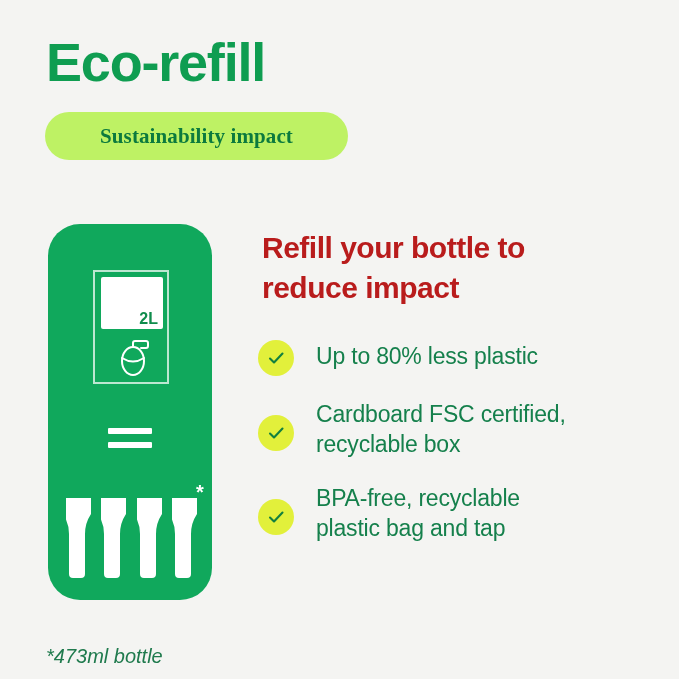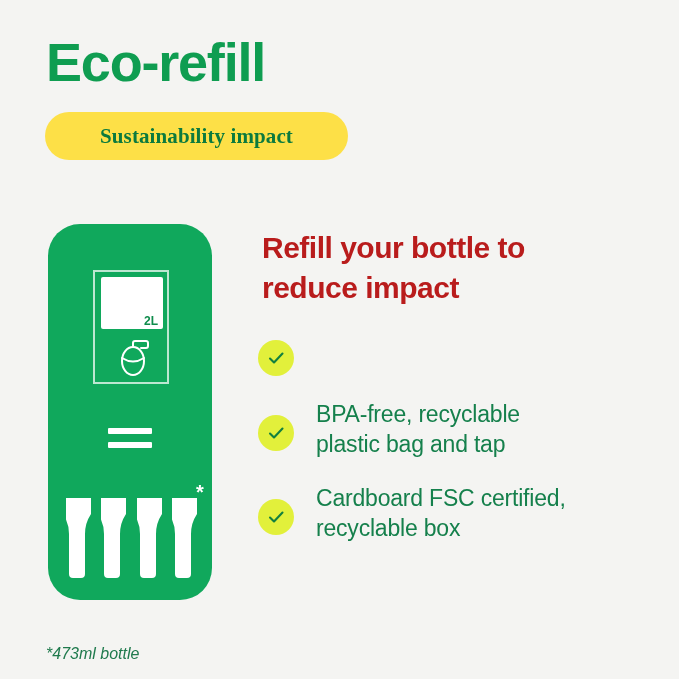--- a/index.html
+++ b/index.html
@@ -35,21 +35,21 @@
     white-space: nowrap;
   }
 
   .badge {
     position: absolute;
     left: 45px;
     top: 112px;
     width: 303px;
     height: 48px;
     border-radius: 24px;
-    background: #fde047;
+    background: #bef264;
     display: flex;
     align-items: center;
     justify-content: center;
     box-sizing: border-box;
   }
   .badge-label {
     font-family: "Liberation Serif", serif;
     font-size: 21px;
     font-weight: bold;
     color: #0c7a3e;
@@ -85,21 +85,21 @@
     width: 62px;
     height: 52px;
     background: #ffffff;
     border-radius: 2px;
   }
   .pouch-label {
     position: absolute;
     right: 5px;
     bottom: 2px;
     font-family: "Liberation Sans", sans-serif;
-    font-size: 12px;
+    font-size: 16px;
     font-weight: bold;
     color: #0f8c4c;
     line-height: 1;
   }
   .tap-icon {
     position: absolute;
     left: 17px;
     top: 62px;
     width: 42px;
     height: 44px;
@@ -144,21 +144,21 @@
     font-weight: bold;
     line-height: 1;
   }
 
   .footnote {
     position: absolute;
     left: 46px;
     top: 645px;
     font-family: "Liberation Sans", sans-serif;
     font-style: italic;
-    font-size: 16px;
+    font-size: 20px;
     color: #1f7a4d;
     white-space: nowrap;
   }
 
   
   .heading {
     position: absolute;
     left: 262px;
     top: 228px;
     width: 360px;
@@ -270,40 +270,43 @@
   </div>
 
   <div class="bullets">
 
     <div class="bullet bullet-1">
       <span class="check-circle">
         <svg width="20" height="20" viewBox="0 0 20 20" fill="none" xmlns="http://www.w3.org/2000/svg">
           <path d="M4 10.5 L8 14.5 L16.5 5.5" stroke="#13803f" stroke-width="2.1" stroke-linecap="round" stroke-linejoin="round"></path>
         </svg>
       </span>
+      <span class="bullet-text">
+        <span>Up to 80% less plastic</span>
+      </span>
+    </div>
+
+    <div class="bullet bullet-3">
+      <span class="check-circle">
+        <svg width="20" height="20" viewBox="0 0 20 20" fill="none" xmlns="http://www.w3.org/2000/svg">
+          <path d="M4 10.5 L8 14.5 L16.5 5.5" stroke="#13803f" stroke-width="2.1" stroke-linecap="round" stroke-linejoin="round"></path>
+        </svg>
+      </span>
+      <span class="bullet-text">
+        <span>Cardboard FSC certified,</span><br>
+        <span>recyclable box</span>
+      </span>
     </div>
 
     <div class="bullet bullet-2">
       <span class="check-circle">
         <svg width="20" height="20" viewBox="0 0 20 20" fill="none" xmlns="http://www.w3.org/2000/svg">
           <path d="M4 10.5 L8 14.5 L16.5 5.5" stroke="#13803f" stroke-width="2.1" stroke-linecap="round" stroke-linejoin="round"></path>
         </svg>
       </span>
       <span class="bullet-text">
         <span>BPA-free, recyclable</span><br>
         <span>plastic bag and tap</span>
       </span>
     </div>
 
-    <div class="bullet bullet-3">
-      <span class="check-circle">
-        <svg width="20" height="20" viewBox="0 0 20 20" fill="none" xmlns="http://www.w3.org/2000/svg">
-          <path d="M4 10.5 L8 14.5 L16.5 5.5" stroke="#13803f" stroke-width="2.1" stroke-linecap="round" stroke-linejoin="round"></path>
-        </svg>
-      </span>
-      <span class="bullet-text">
-        <span>Cardboard FSC certified,</span><br>
-        <span>recyclable box</span>
-      </span>
-    </div>
-
   </div>
 </div>
 
 </body></html>

